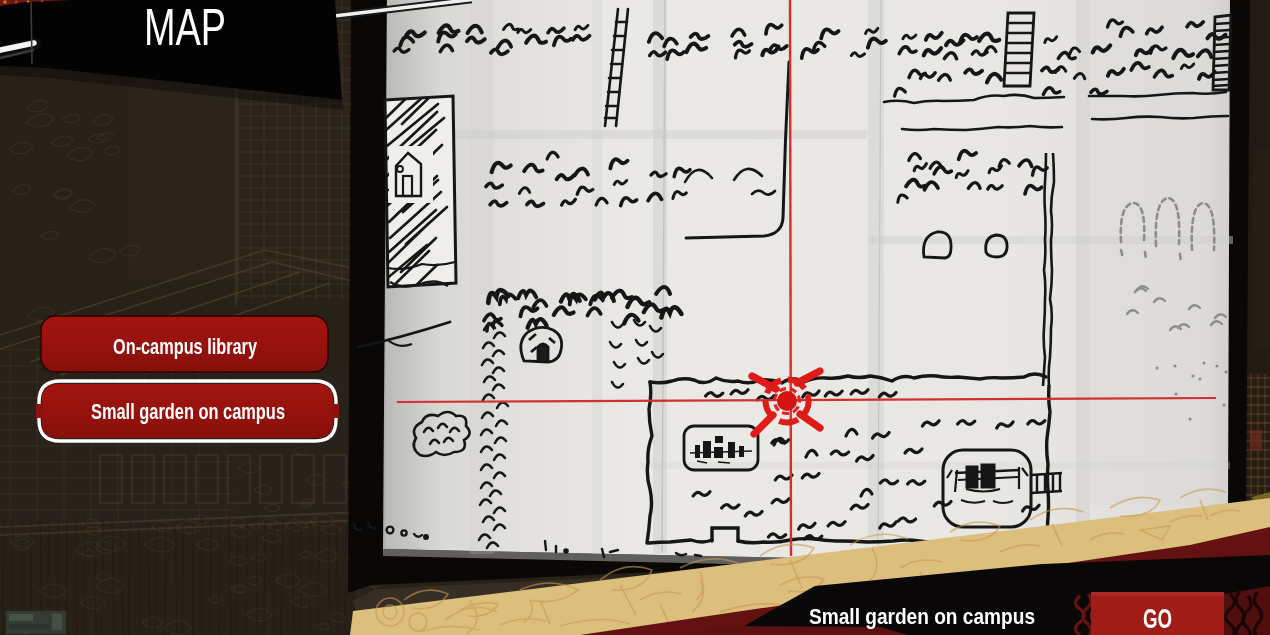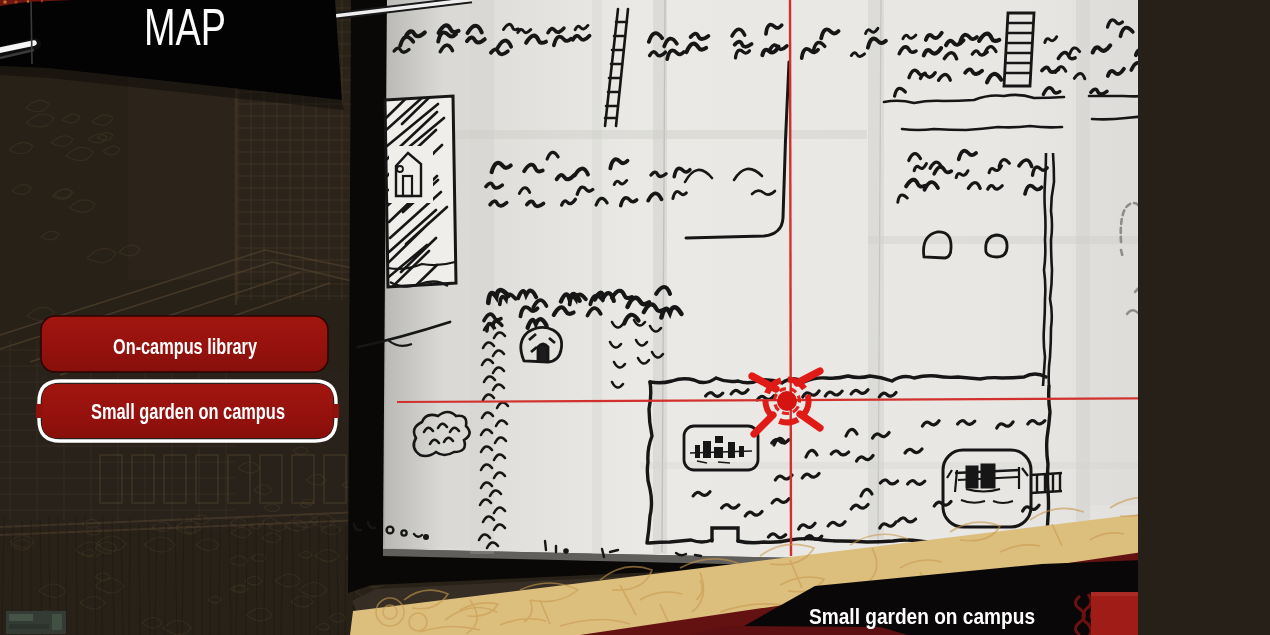--- a/index.html
+++ b/index.html
@@ -1,15 +1,15 @@
 <!DOCTYPE html>
 <html><head><meta charset="utf-8"><title>Map</title>
 <style>
 html,body{margin:0;padding:0;background:#262019;}
-#stage{position:relative;width:1138px;height:635px;overflow:hidden;font-family:"Liberation Sans",sans-serif;}
+#stage{position:relative;width:1270px;height:635px;overflow:hidden;font-family:"Liberation Sans",sans-serif;}
 </style></head>
 <body>
 <div id="stage">
 <svg width="1270" height="635" viewBox="0 0 1270 635" style="position:absolute;top:0;left:0">
 <defs>
 <path id="m1" d="M0,7 Q4,-4 9,3 Q11,6 15,3" fill="none" stroke="#161616" stroke-width="3.2" stroke-linecap="round"></path>
 <path id="m2" d="M0,5 Q3,-1 6,3 Q9,7 14,1" fill="none" stroke="#161616" stroke-width="3.2" stroke-linecap="round"></path>
 <path id="m3" d="M0,8 Q5,-4 11,6" fill="none" stroke="#161616" stroke-width="3.2" stroke-linecap="round"></path>
 <path id="m4" d="M0,8 Q3,-2 6,5 Q9,-3 14,6" fill="none" stroke="#161616" stroke-width="3.2" stroke-linecap="round"></path>
 <path id="mv" d="M0,0 Q4,9 8,1" fill="none" stroke="#161616" stroke-width="3.2" stroke-linecap="round"></path>

